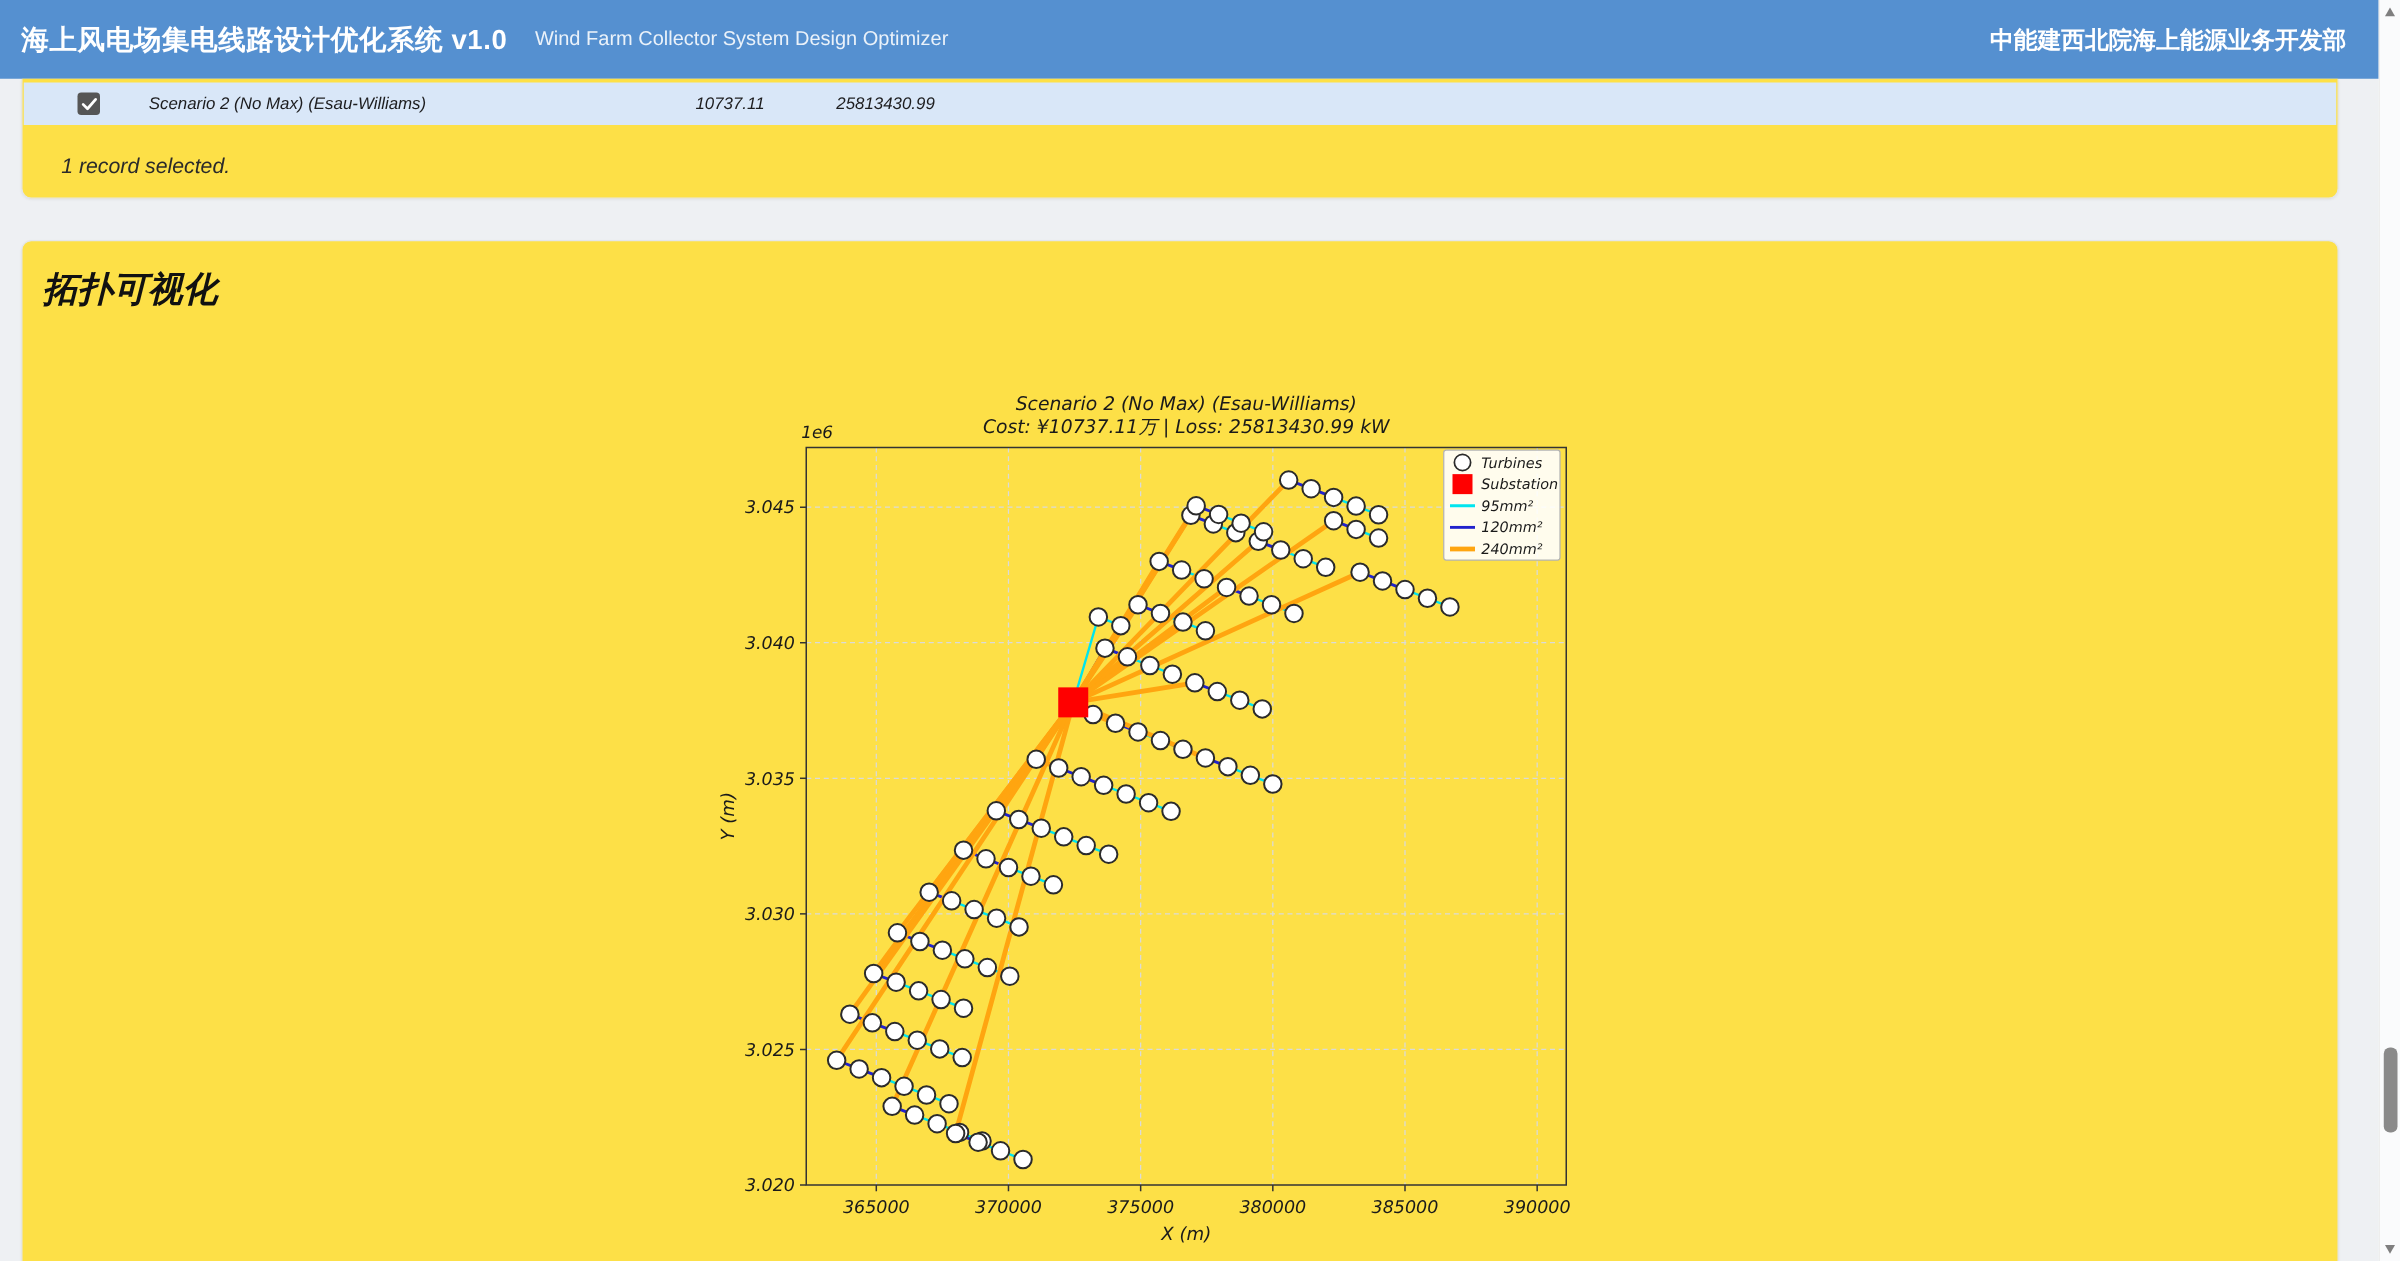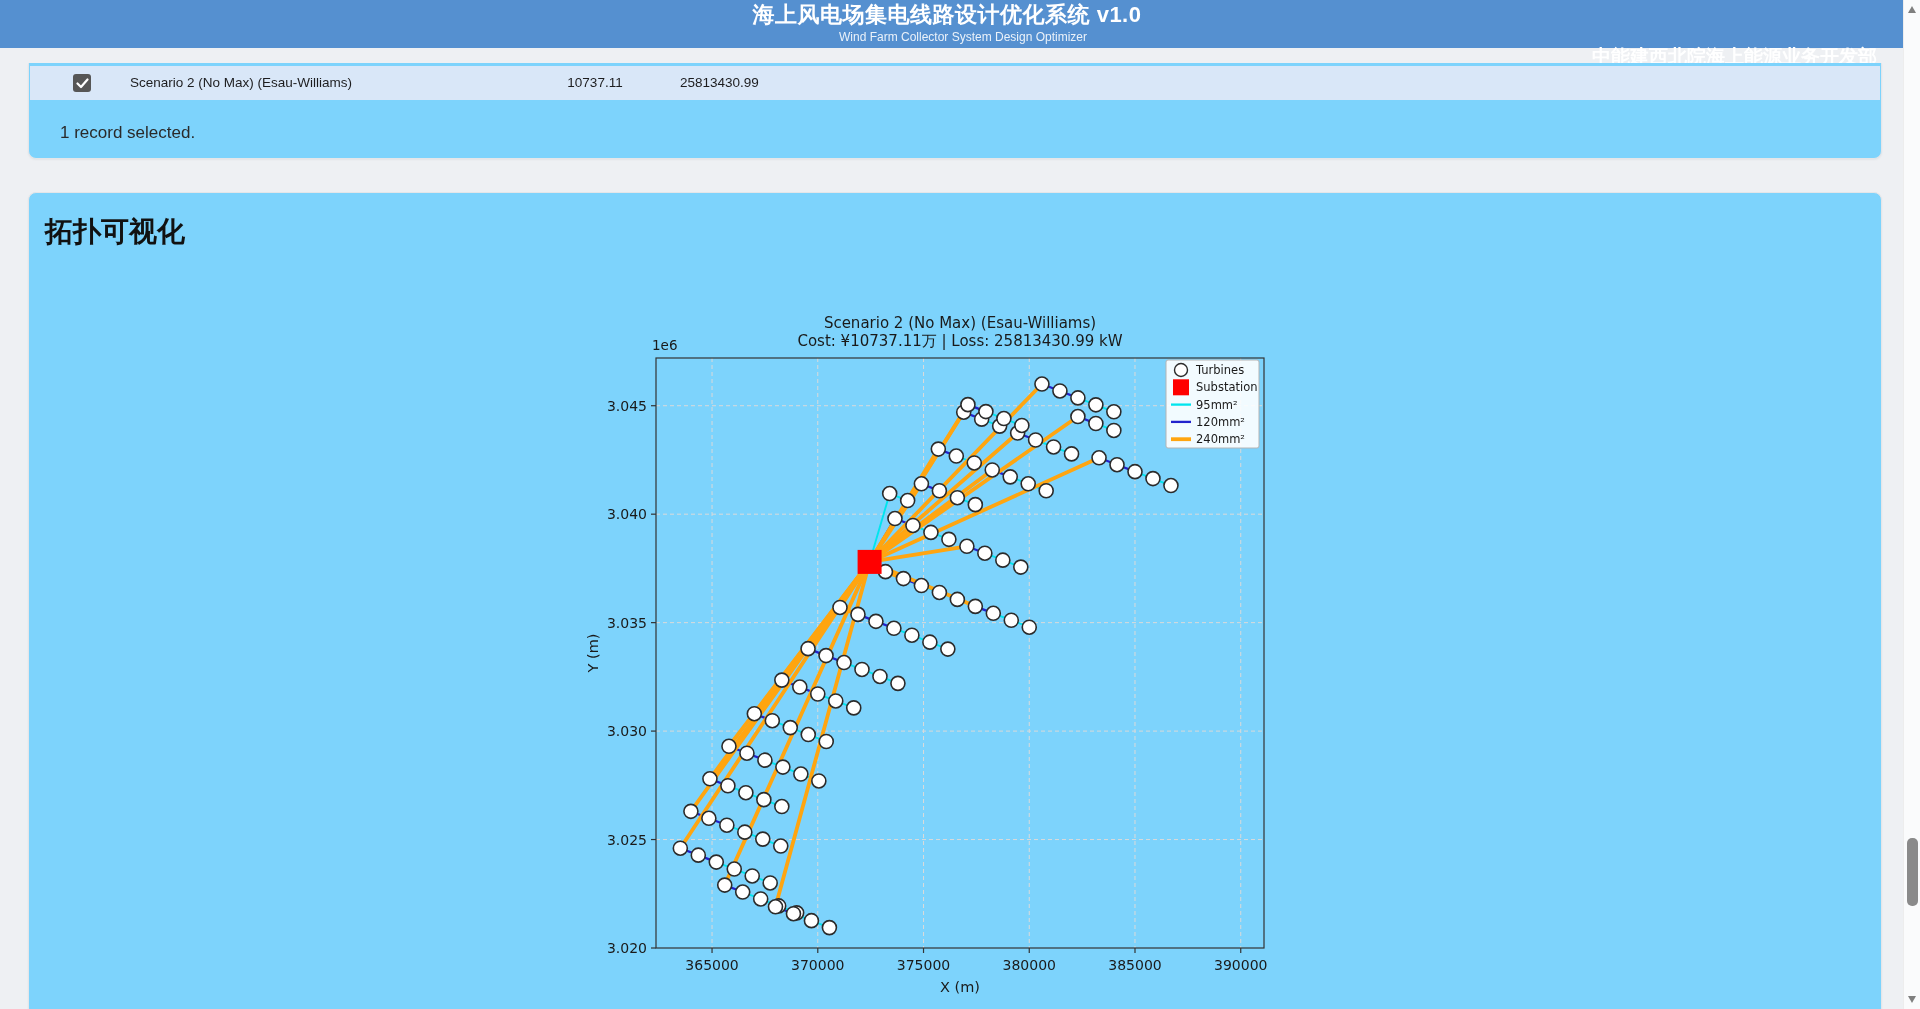--- a/index.html
+++ b/index.html
@@ -1,28 +1,28 @@
 <!DOCTYPE html>
 <html><head>
 <meta charset="utf-8">
 <style>
   * { margin:0; padding:0; box-sizing:border-box; }
   html,body { width:1920px; height:1009px; overflow:hidden;
     font-family:"Liberation Sans", sans-serif; background:#eef0f3; }
 
   
-  .app-header { position:absolute; left:0; top:0; width:1903px; height:48px;
-    background:#5590d0; display:flex; align-items:center; padding:0 26px 0 17px;flex-direction:column; }
+  .app-header { position:absolute; left:0; top:0; width:1903px; height:63px;
+    background:#5590d0; display:flex; align-items:center; padding:0 26px 0 17px; }
   .app-title { color:#fff; font-size:22px; font-weight:bold; letter-spacing:.5px; }
-  .app-subtitle { color:rgba(255,255,255,.88); font-size:12px; margin-left:32px;text-align:center; }
+  .app-subtitle { color:rgba(255,255,255,.88); font-size:16px; margin-left:22px;text-align:center; }
   .app-org { margin-left:auto; color:#fff; font-size:19px; font-weight:bold; }
 
   
-  .card { position:absolute; left:28px; width:1854px; background:#7dd3fc;
-    border:1px solid #e4e6e9; box-shadow:0 1px 2px rgba(0,0,0,.05); }
+  .card { position:absolute; left:17px; width:1854px; background:#fde047;
+    border:1px solid #e4e6e9; box-shadow:0 1px 2px rgba(0,0,0,.05);font-style:italic; }
   .card-results { top:63px; height:96px; border-top:none; border-radius:0 0 8px 8px; }
   .card-topo { top:192px; height:840px; border-radius:8px; }
 
   
   .sel-row { position:absolute; left:1px; right:1px; top:3px; height:34px;
     background:#d9e7f8; }
   .row-cell { position:absolute; top:0; height:34px; line-height:34px;
     font-size:13.5px; color:#1d1d1f; white-space:nowrap; }
   .cell-name { left:100px; }
   .cell-cost { left:470px; width:190px; text-align:center; }

